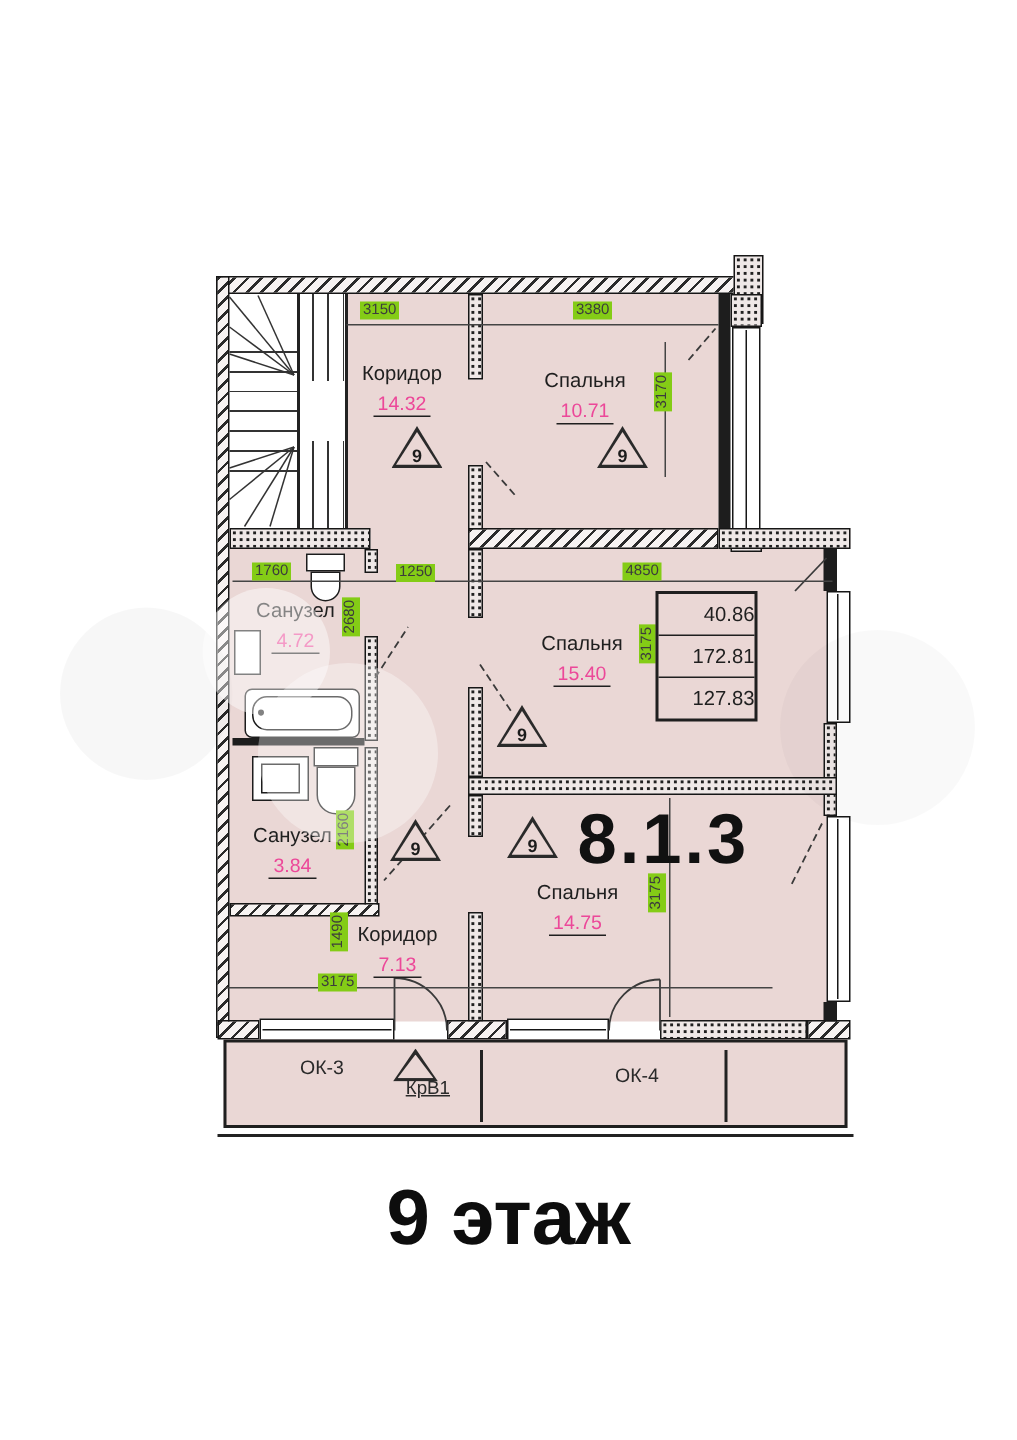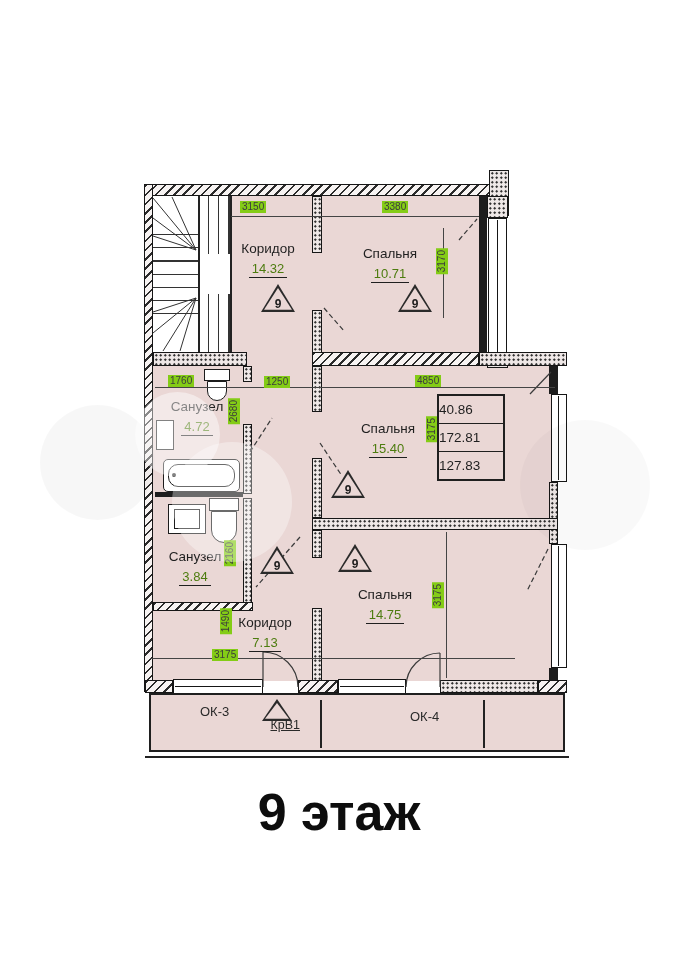--- a/index.html
+++ b/index.html
@@ -18,31 +18,31 @@
   .win-h::after{content:"";position:absolute;left:1px;right:1px;top:45%;height:1px;background:#161616;}
   .win-v::after{content:"";position:absolute;top:1px;bottom:1px;left:45%;width:1px;background:#161616;}
   
   .tr-h{background:repeating-linear-gradient(180deg,transparent 0 12px,#333 12px 13.2px);}
   .tr-v{background:repeating-linear-gradient(90deg,transparent 0 9px,#333 9px 10.2px);}
   
   .dim{font-size:10px;color:#3c3c3c;background:#84cc16;padding:0 2px;white-space:nowrap;line-height:12px;}
   .vert{writing-mode:vertical-rl;transform:rotate(180deg);padding:2px 0;}
   .rlabel{position:absolute;width:90px;text-align:center;line-height:17px;}
   .rname{display:block;font-size:13.5px;color:#1f1f1f;}
-  .rarea{display:inline-block;font-size:13px;color:#4d7c0f;border-bottom:1.3px solid #1f1f1f;
+  .rarea{display:inline-block;font-size:13px;color:#ec4899;border-bottom:1.3px solid #1f1f1f;
          padding:0 3px;margin-top:3px;}
   .oklabel{position:absolute;font-size:13px;color:#2a2a2a;}
   .tri{position:absolute;width:34px;height:28px;clip-path:polygon(50% 0,0 100%,100% 100%);background:#2a2a2a;}
   .tri-fill{position:absolute;left:3px;right:3px;top:4px;bottom:2.2px;
             clip-path:polygon(50% 0,0 100%,100% 100%);background:#ead7d5;}
   .tri-num{position:absolute;width:100%;bottom:1px;text-align:center;font-size:12px;font-weight:bold;color:#1c1c1c;}
   .itable{position:absolute;display:flex;border:2px solid #1f1f1f;background:rgba(234,215,213,.55);}
   .it-left{width:42px;display:flex;align-items:center;justify-content:center;
            font-size:19px;color:#1f1f1f;border-right:2px solid #1f1f1f;}
-  .it-rows>div{width:64px;height:27px;line-height:27px;text-align:left;font-size:13.5px;
+  .it-rows>div{width:64px;height:27px;line-height:27px;text-align:right;font-size:13.5px;
                color:#1f1f1f;border-bottom:1.7px solid #1f1f1f;}
   .it-rows>div:last-child{border-bottom:none;}
   .bignum{position:absolute;font-size:47px;font-weight:bold;letter-spacing:2px;color:#111;}
   .title{position:absolute;left:0;width:678px;text-align:center;font-size:52px;font-weight:bold;color:#0d0d0d;}
   .wm{position:absolute;border-radius:50%;pointer-events:none;}
   svg.anno{position:absolute;left:0;top:0;pointer-events:none;}
   .balcony{border:2px solid #1f1f1f;background:#ead7d5;}
 </style>
 </head>
 <body>
@@ -213,20 +213,21 @@
   </div>
 
   <div class="itable" style="left:437px;top:394px">
     <div class="it-rows">
       <div>40.86</div>
       <div>172.81</div>
       <div>127.83</div>
     </div>
   </div>
 
+  <div class="bignum" style="left:385px;top:531px">8.1.3</div>
 
   <div class="oklabel" style="left:200px;top:704px">ОК-3</div>
   <div class="oklabel" style="left:410px;top:709px">ОК-4</div>
   <div class="tri" style="left:262px;top:699px;width:30px;height:22px">
     <div class="tri-fill"></div>
   </div>
   <div class="oklabel" style="left:252px;top:718px;width:48px;text-align:right;font-size:12.5px;text-decoration:underline">КрВ1</div>
 
   <div class="title" style="top:782px">9 этаж</div>
 

